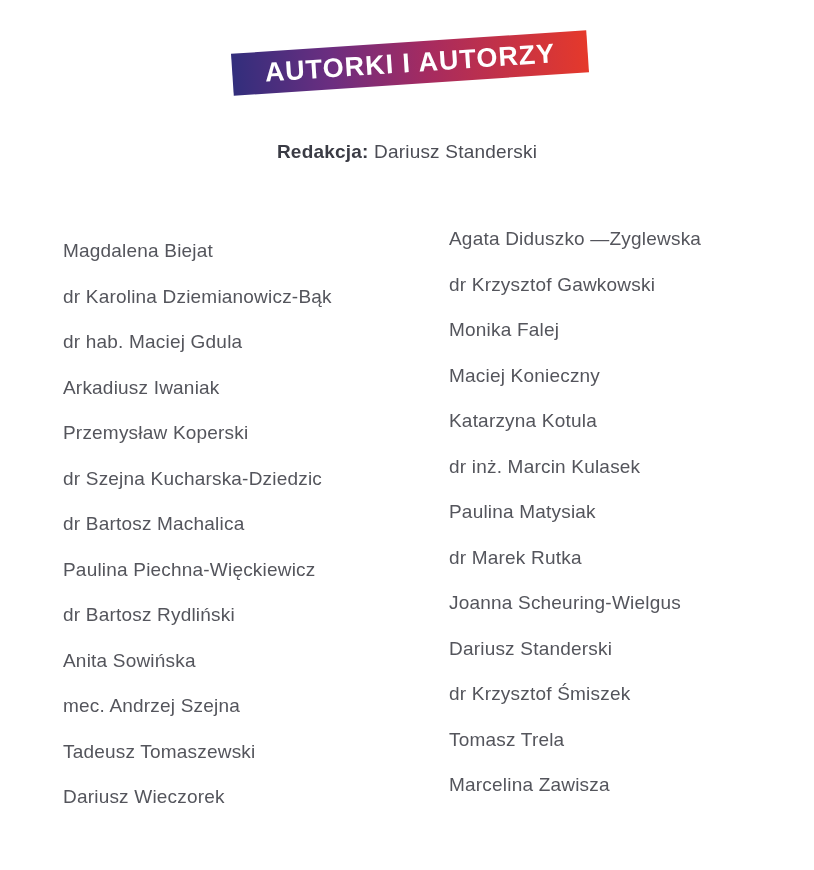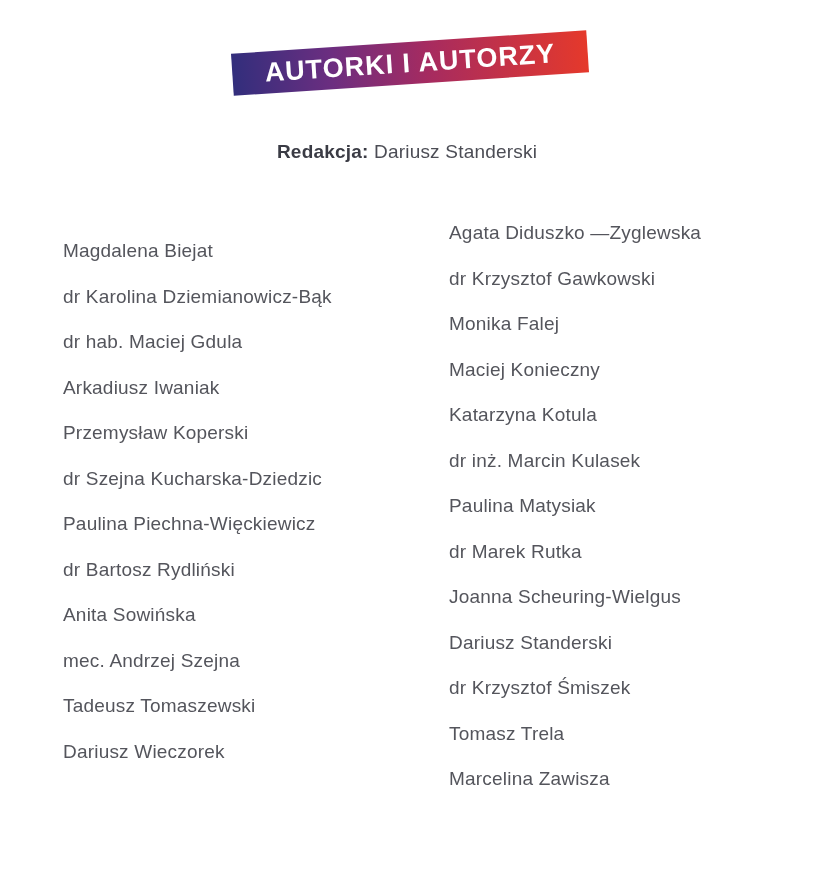--- a/index.html
+++ b/index.html
@@ -62,21 +62,21 @@
     list-style: none;
     font-size: 19px;
     letter-spacing: 0.2px;
     color: var(--author_name_text, #54555c);
   }
   .authors-col li {
     height: 45.5px;
     white-space: nowrap;
   }
   .col-left  { left: 63px;  top: 240px; }
-  .col-right { left: 449px; top: 222px; }
+  .col-right { left: 449px; top: 228px; }
 </style>
 </head>
 <body>
 
 <div class="page">
 
   <div class="banner">
     <span class="banner-text">AUTORKI I AUTORZY</span>
   </div>
 
@@ -85,20 +85,21 @@
     <span class="editor-name">Dariusz Standerski</span>
   </div>
 
   <ul class="authors-col col-left">
     <li>Magdalena Biejat</li>
     <li>dr Karolina Dziemianowicz-Bąk</li>
     <li>dr hab. Maciej Gdula</li>
     <li>Arkadiusz Iwaniak</li>
     <li>Przemysław Koperski</li>
     <li>dr Szejna Kucharska-Dziedzic</li>
+    <li>dr Bartosz Machalica</li>
     <li>Paulina Piechna-Więckiewicz</li>
     <li>dr Bartosz Rydliński</li>
     <li>Anita Sowińska</li>
     <li>mec. Andrzej Szejna</li>
     <li>Tadeusz Tomaszewski</li>
     <li>Dariusz Wieczorek</li>
   </ul>
 
   <ul class="authors-col col-right">
     <li>Agata Diduszko —Zyglewska</li>

